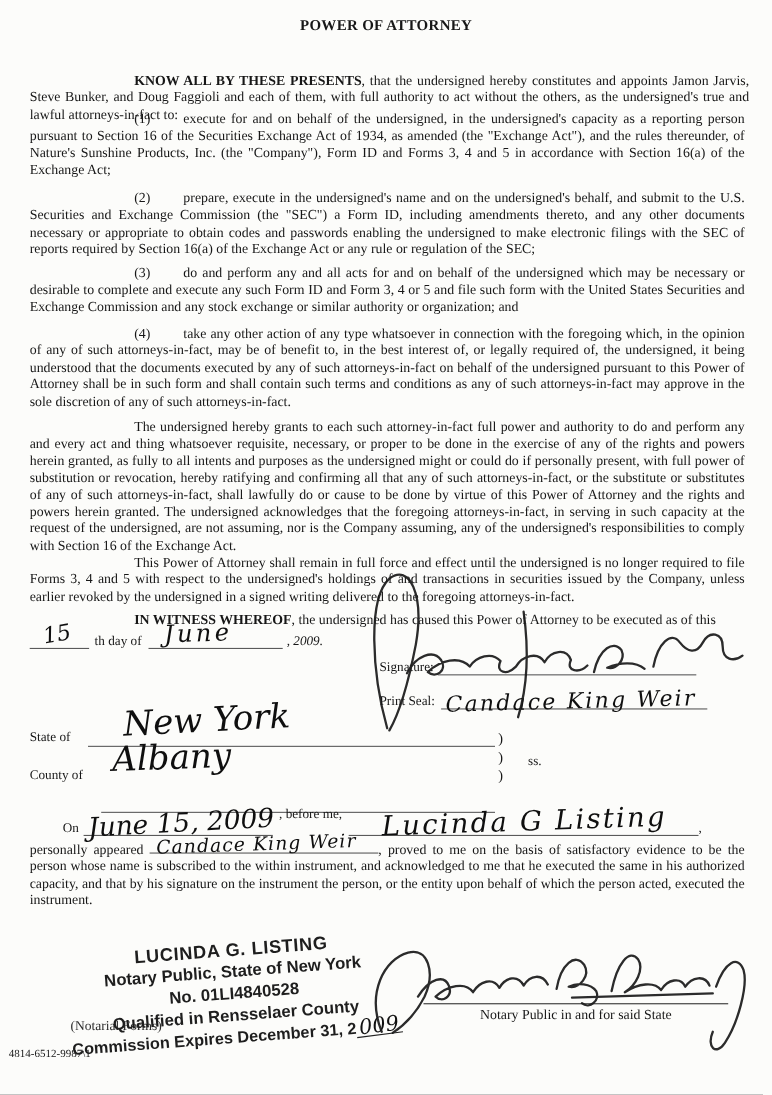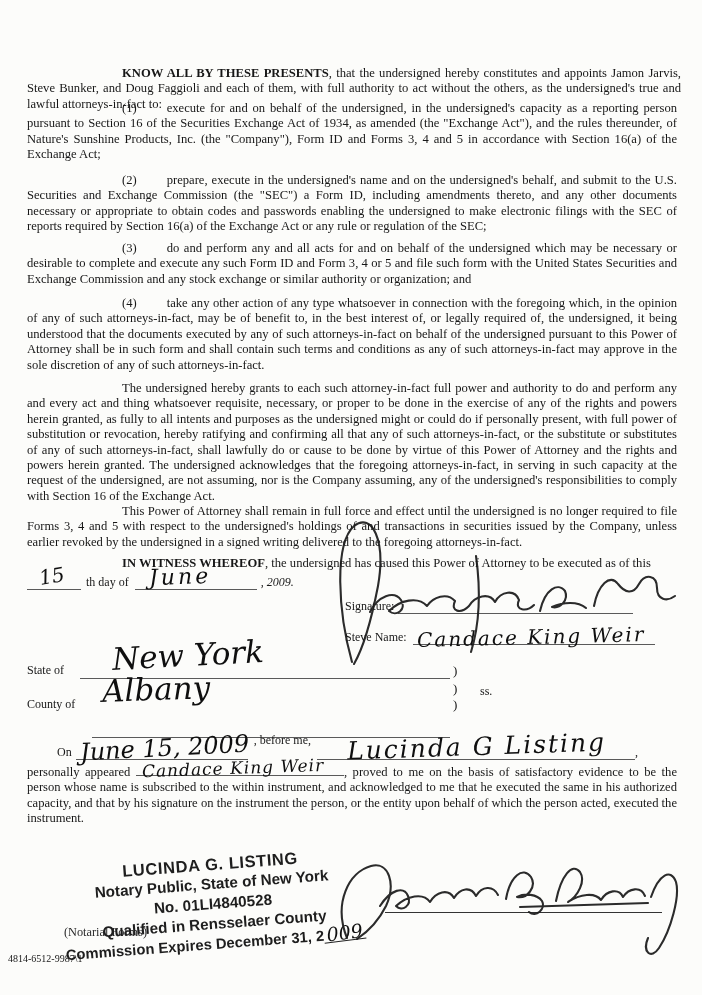--- a/index.html
+++ b/index.html
@@ -47,20 +47,21 @@
   .sealnote { font-size:12.3px; color:#2a2a2a; z-index:2; }
   .sigline { border-top:1.3px solid #333; }
   svg.ink { position:absolute; left:0; top:0; z-index:6; pointer-events:none; }
 </style>
 </head>
 <body>
 
 <div class="page">
 
   
+  <div class="abs title" style="top:15px; left:0;">POWER OF ATTORNEY</div>
 
   
   <p class="abs body ind" style="top:44px; left:27px; right:21px;margin-top:22px;"><b class="lead">KNOW ALL BY THESE PRESENTS</b><span>, that the undersigned hereby constitutes and appoints Jamon Jarvis, Steve Bunker, and Doug Faggioli and each of them, with full authority to act without the others, as the undersigned's true and lawful attorneys-in-fact to:</span></p>
 
   
   <p class="abs body ind" style="top:101px; left:27px; right:25px;"><span>(1)</span><span class="gap"></span><span>execute for and on behalf of the undersigned, in the undersigned's capacity as a reporting person pursuant to Section 16 of the Securities Exchange Act of 1934, as amended (the "Exchange Act"), and the rules thereunder, of Nature's Sunshine Products, Inc. (the "Company"), Form ID and Forms 3, 4 and 5 in accordance with Section 16(a) of the Exchange Act;</span></p>
 
   <p class="abs body ind" style="top:173px; left:27px; right:25px;"><span>(2)</span><span class="gap"></span><span>prepare, execute in the undersigned's name and on the undersigned's behalf, and submit to the U.S. Securities and Exchange Commission (the "SEC") a Form ID, including amendments thereto, and any other documents necessary or appropriate to obtain codes and passwords enabling the undersigned to make electronic filings with the SEC of reports required by Section 16(a) of the Exchange Act or any rule or regulation of the SEC;</span></p>
 
   <p class="abs body ind" style="top:241px; left:27px; right:25px;"><span>(3)</span><span class="gap"></span><span>do and perform any and all acts for and on behalf of the undersigned which may be necessary or desirable to complete and execute any such Form ID and Form 3, 4 or 5 and file such form with the United States Securities and Exchange Commission and any stock exchange or similar authority or organization; and</span></p>
@@ -87,21 +88,21 @@
     </span>
     <span class="lbl" style="margin-left:4px;font-style:italic;">, 2009.</span>
   </div>
 
   
   <div class="abs row" style="top:590px; left:345px; height:24px;">
     <span class="lbl">Signature:</span>
     <span class="blank" style="width:235px; height:20px; margin-left:4px;"></span>
   </div>
   <div class="abs row" style="top:619px; left:345px; height:26px;">
-    <span class="lbl">Steve Name:</span>
+    <span class="lbl">Print Seal:</span>
     <span class="blank" style="width:242px; height:22px; margin-left:6px;">
       <span class="hw" style="font-size:20px; letter-spacing:2px; position:absolute; left:4px; bottom:-3px; transform:rotate(-1.5deg);">Candace King Weir</span>
     </span>
   </div>
 
   
   <span class="abs lbl" style="top:663px; left:27px;">State of</span>
   <span class="abs blank" style="top:658px; left:80px; width:370px; height:20px;"></span>
   <span class="abs hw" style="top:640px; left:112px; font-size:31px; transform:rotate(-3deg);">New York</span>
   <span class="abs paren" style="top:663px; left:453px;">)</span>
@@ -139,20 +140,21 @@
     <div class="s2">No. 01LI4840528</div>
     <div class="s2">Qualified in Rensselaer County</div>
     <div class="s5"><span>Commission Expires December 31, 2</span><span class="yearhand">009</span></div>
   </div>
 
   
   <span class="abs sealnote" style="top:925px; left:64px;">(Notarial Forms)</span>
 
   
   <div class="abs sigline" style="top:912px; left:385px; width:277px;"></div>
+  <div class="abs" style="top:915px; left:385px; width:277px; text-align:center; font-size:12.6px;">Notary Public in and for said State</div>
 
   
   <span class="abs" style="top:953px; left:8px; font-size:10px;">4814-6512-9987\1</span>
 
   
   <svg class="ink" width="702" height="995" viewBox="0 0 702 995">
     <g fill="none" stroke="#1a1a1a" stroke-width="2.1" stroke-linecap="round" stroke-linejoin="round" opacity="0.92">
 
       <g>
         <path d="M352,662 C338,612 334,544 354,526 C372,512 386,540 378,586 C371,622 362,650 354,664"></path>

